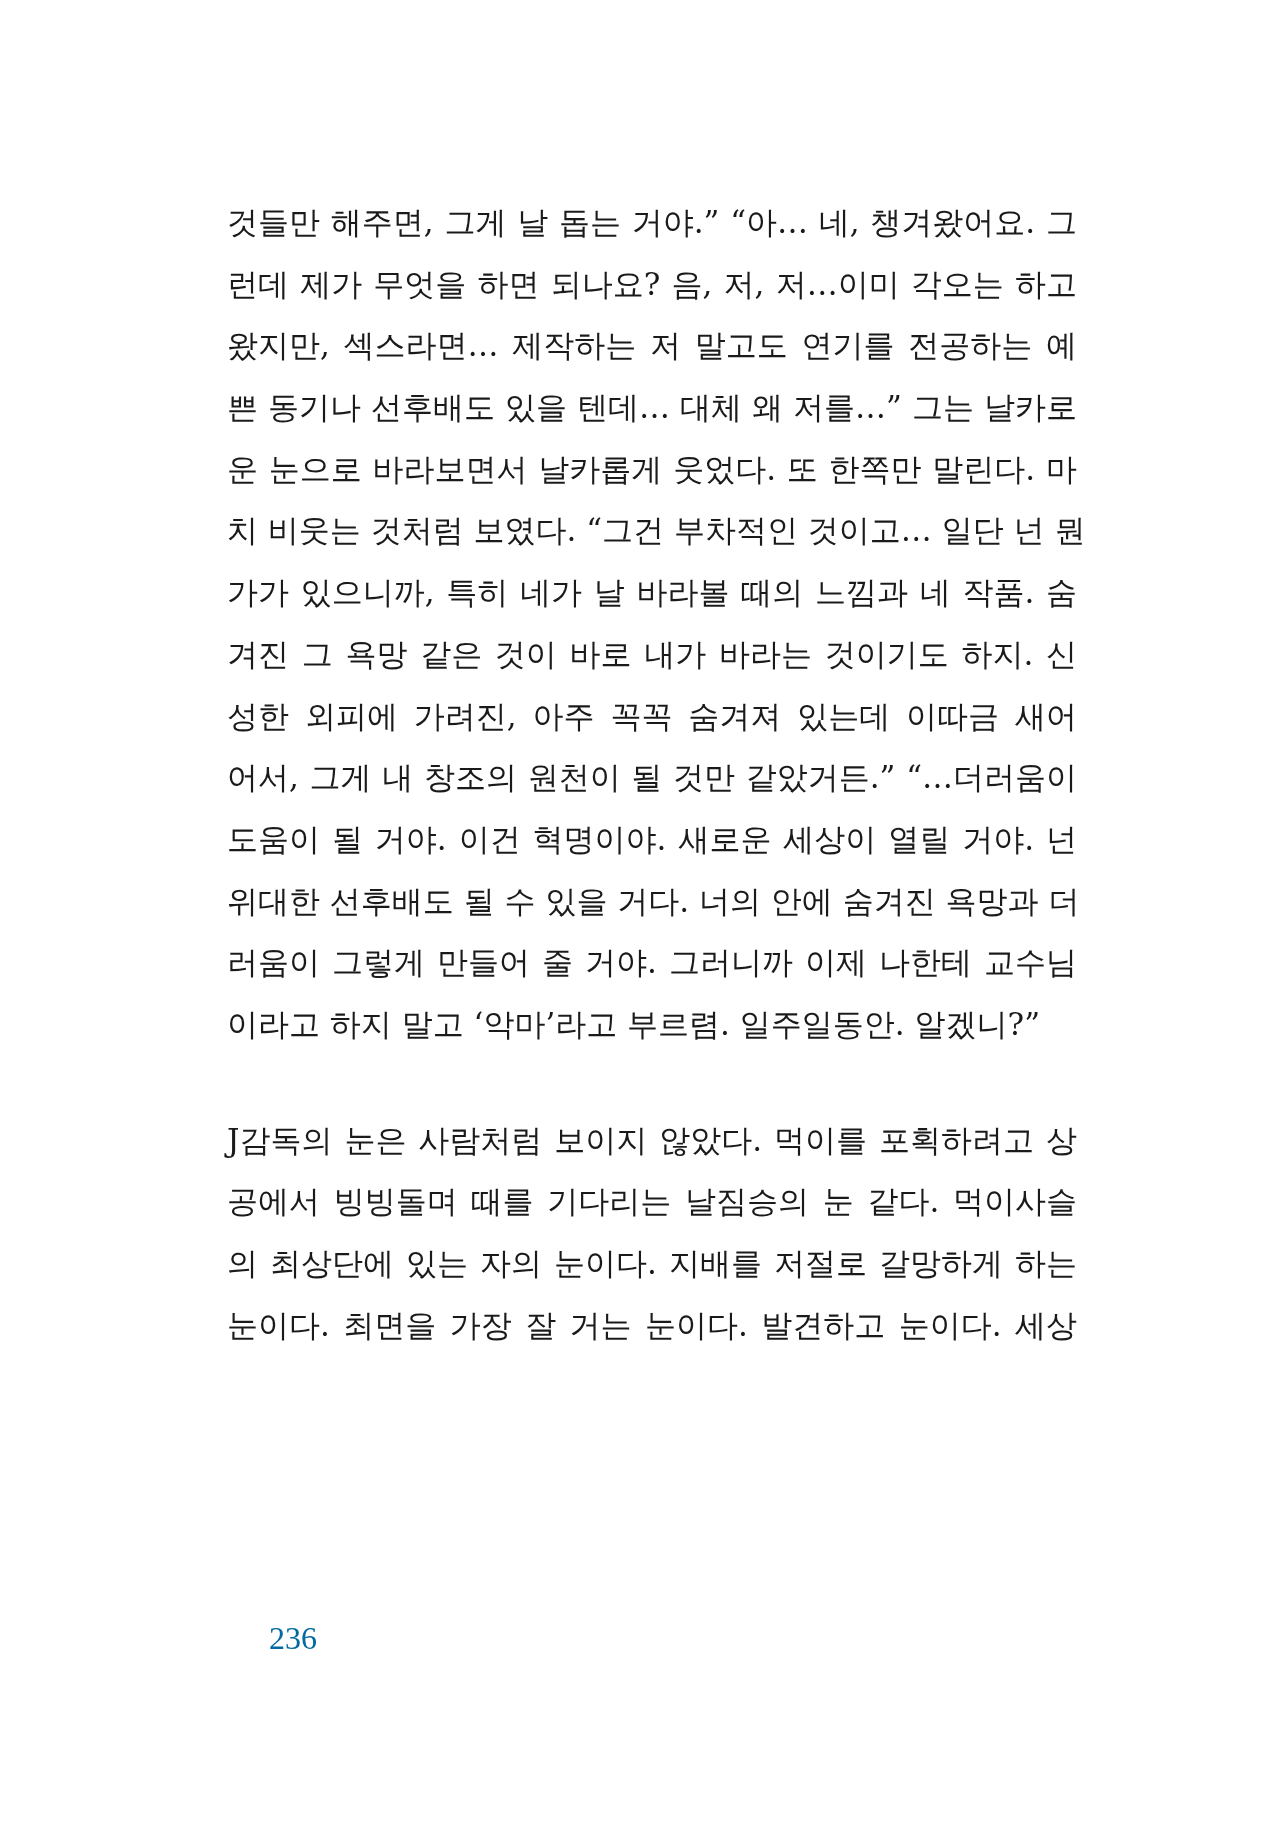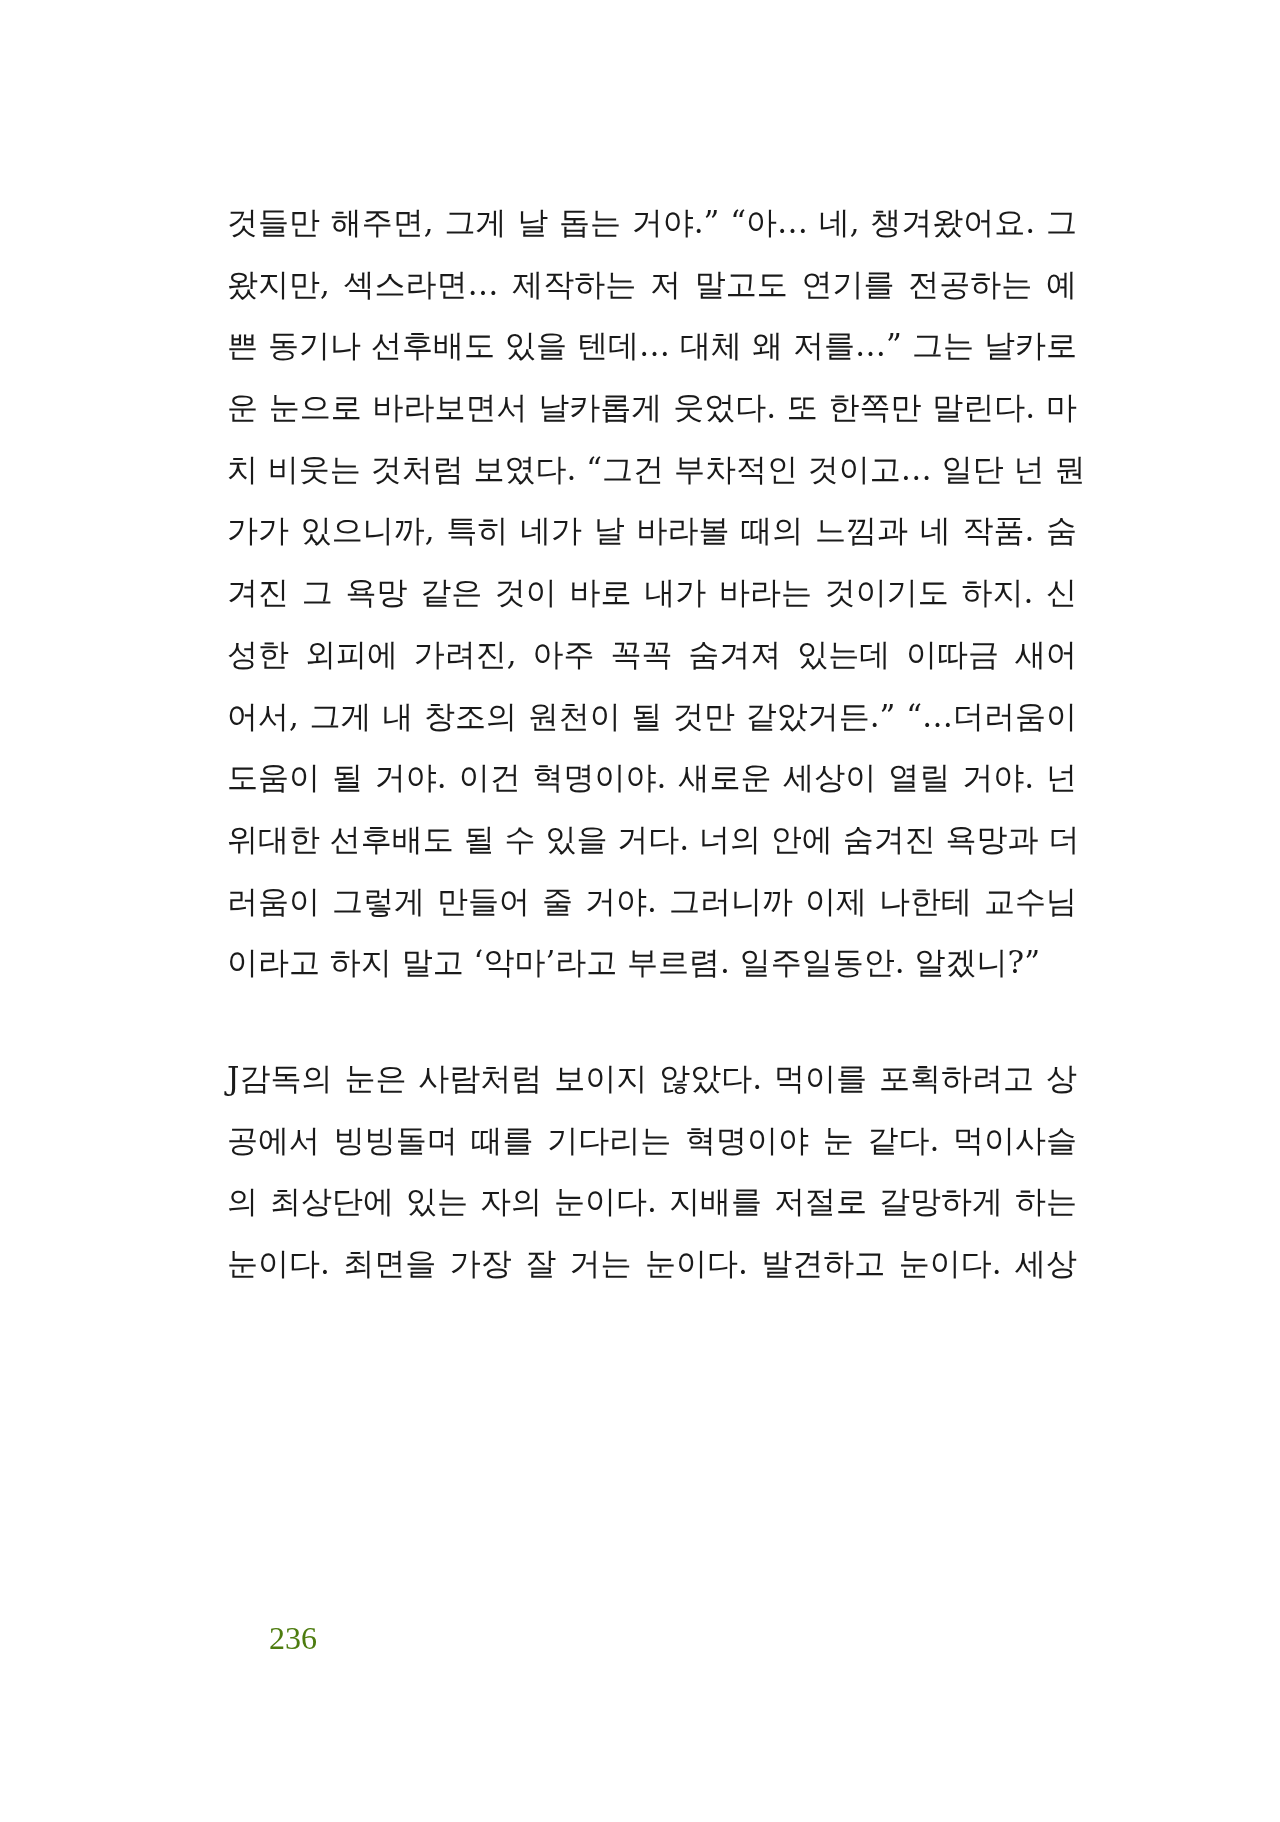--- a/index.html
+++ b/index.html
@@ -45,45 +45,46 @@
   .paragraph-gap {
     height: 54px;
   }
   .page-number {
     position: absolute;
     left: 269px;
     top: 1620px;
     font-family: "Liberation Serif", "DejaVu Serif", serif;
     font-size: 32px;
     line-height: 36px;
-    color: #4d7c0f;
+    color: #0369a1;
   }
 </style>
 </head>
 <body>
 
 <div class="page">
   <div class="text-block">
     <div class="paragraph">
       <span class="line">것들만 해주면, 그게 날 돕는 거야.” “아… 네, 챙겨왔어요. 그</span>
+      <span class="line">런데 제가 무엇을 하면 되나요? 음, 저, 저…이미 각오는 하고</span>
       <span class="line">왔지만, 섹스라면… 제작하는 저 말고도 연기를 전공하는 예</span>
       <span class="line">쁜 동기나 선후배도 있을 텐데… 대체 왜 저를…” 그는 날카로</span>
       <span class="line">운 눈으로 바라보면서 날카롭게 웃었다. 또 한쪽만 말린다. 마</span>
       <span class="line">치 비웃는 것처럼 보였다. “그건 부차적인 것이고… 일단 넌 뭔</span>
       <span class="line">가가 있으니까, 특히 네가 날 바라볼 때의 느낌과 네 작품. 숨</span>
       <span class="line">겨진 그 욕망 같은 것이 바로 내가 바라는 것이기도 하지. 신</span>
       <span class="line">성한 외피에 가려진, 아주 꼭꼭 숨겨져 있는데 이따금 새어</span>
       <span class="line">어서, 그게 내 창조의 원천이 될 것만 같았거든.” “…더러움이</span>
       <span class="line">도움이 될 거야. 이건 혁명이야. 새로운 세상이 열릴 거야. 넌</span>
       <span class="line">위대한 선후배도 될 수 있을 거다. 너의 안에 숨겨진 욕망과 더</span>
       <span class="line">러움이 그렇게 만들어 줄 거야. 그러니까 이제 나한테 교수님</span>
       <span class="line last">이라고 하지 말고 ‘악마’라고 부르렴. 일주일동안. 알겠니?”</span>
     </div>
     <div class="paragraph-gap"></div>
     <div class="paragraph">
       <span class="line">J감독의 눈은 사람처럼 보이지 않았다. 먹이를 포획하려고 상</span>
-      <span class="line">공에서 빙빙돌며 때를 기다리는 혁명이야 눈 같다. 먹이사슬</span>
+      <span class="line">공에서 빙빙돌며 때를 기다리는 날짐승의 눈 같다. 먹이사슬</span>
       <span class="line">의 최상단에 있는 자의 눈이다. 지배를 저절로 갈망하게 하는</span>
       <span class="line">눈이다. 최면을 가장 잘 거는 눈이다. 발견하고 눈이다. 세상</span>
     </div>
   </div>
   <div class="page-number">236</div>
 </div>
 
 </body></html>

